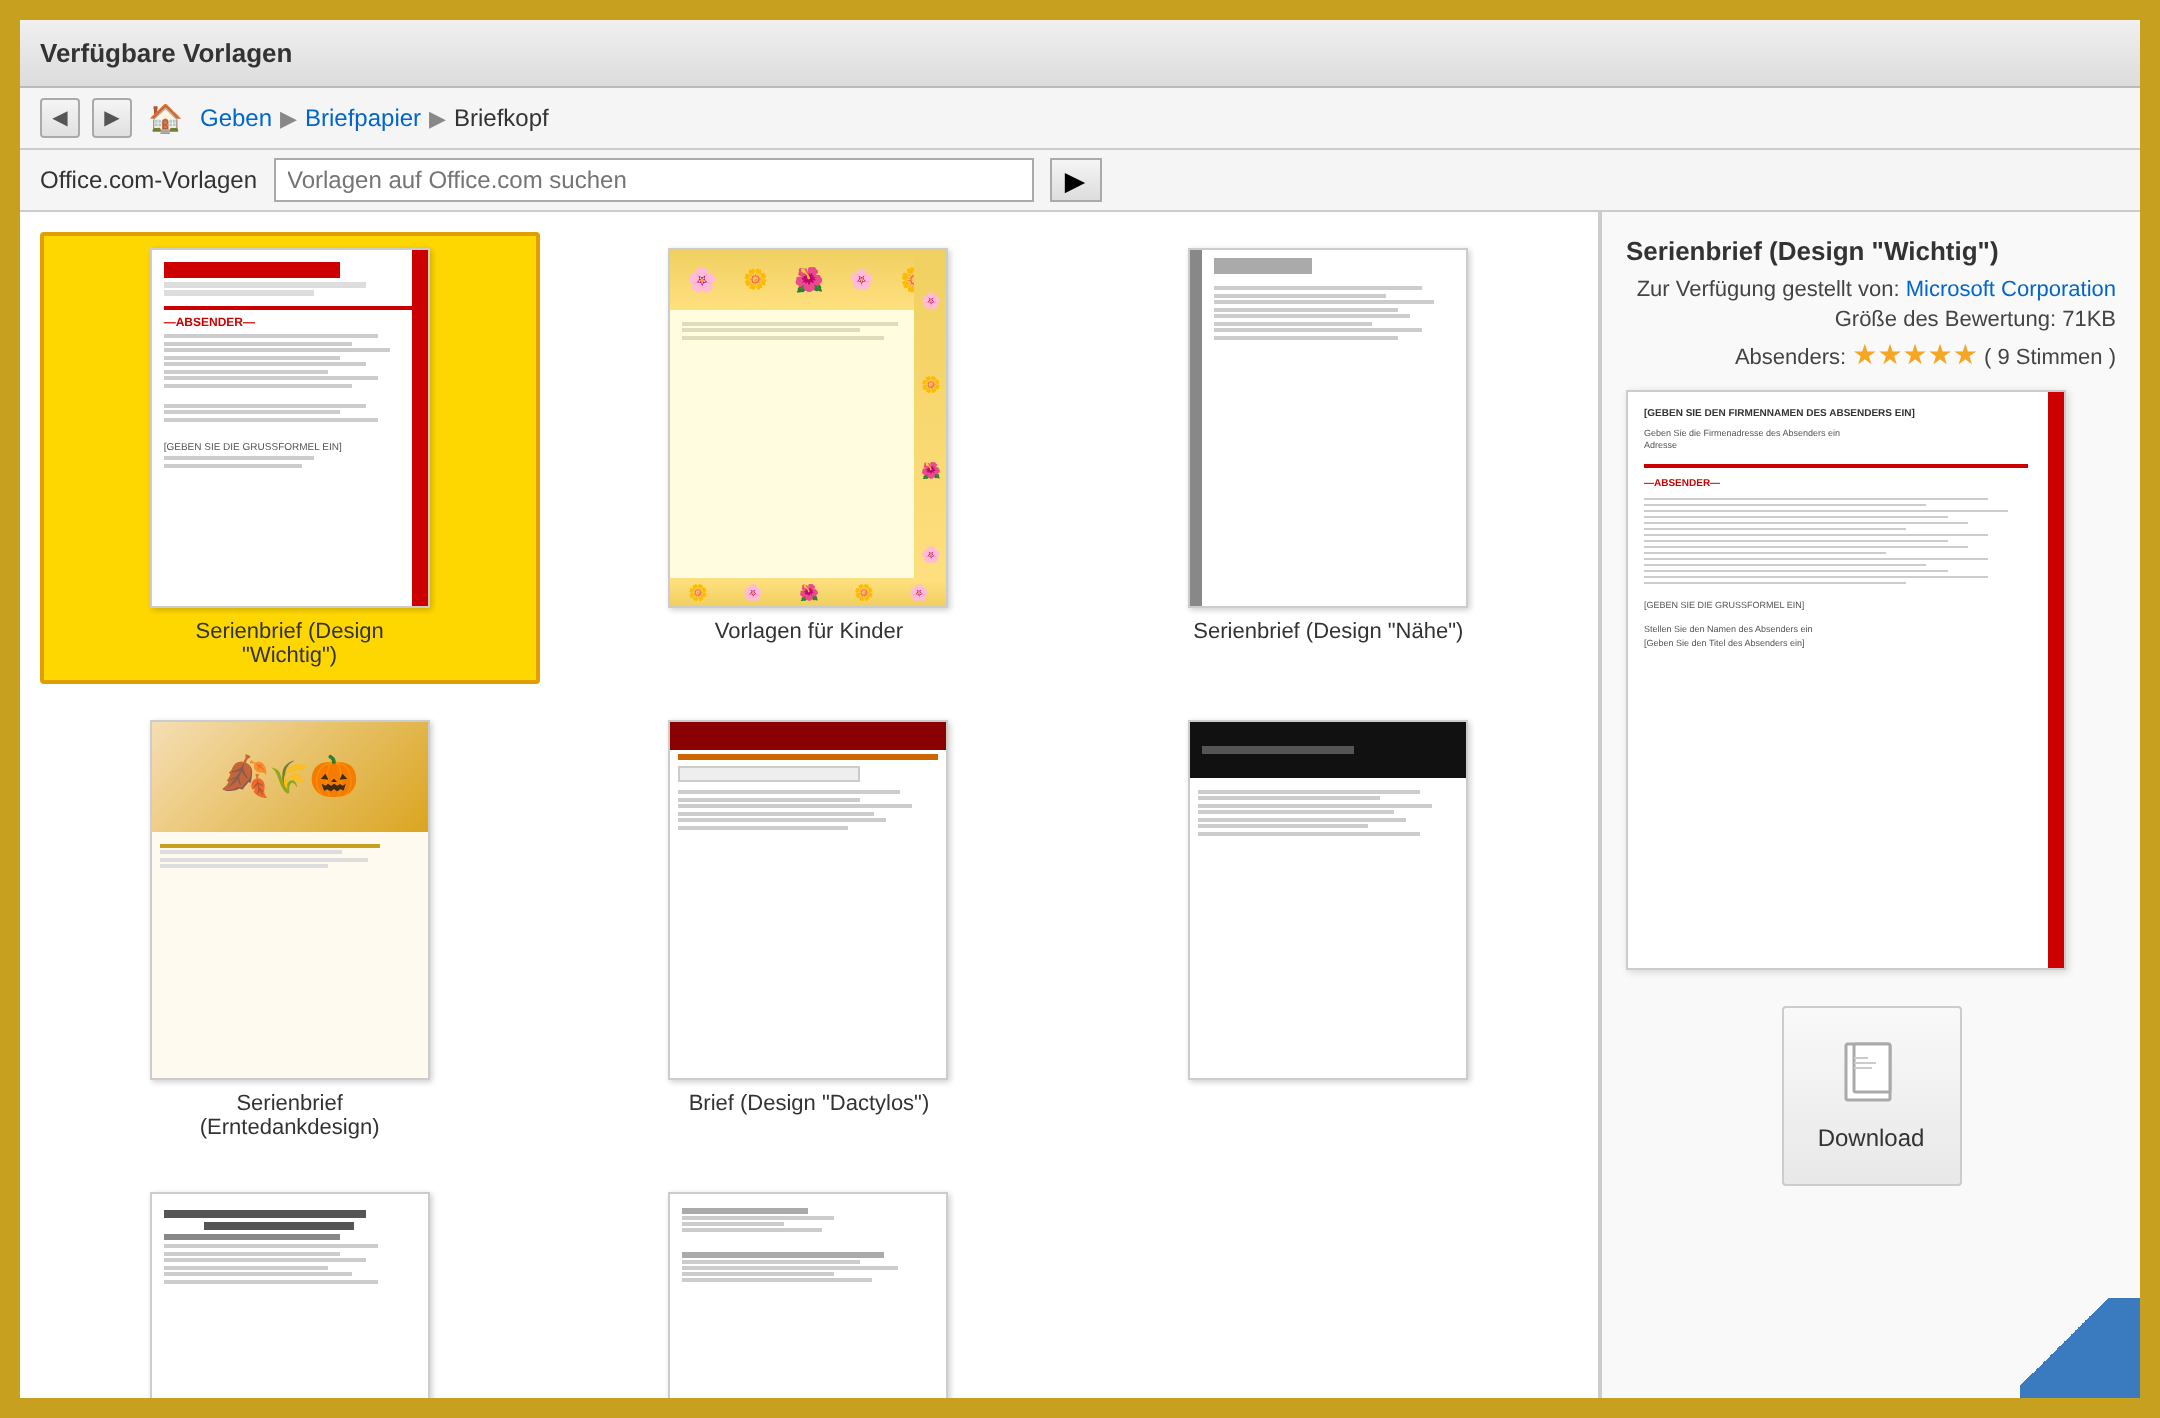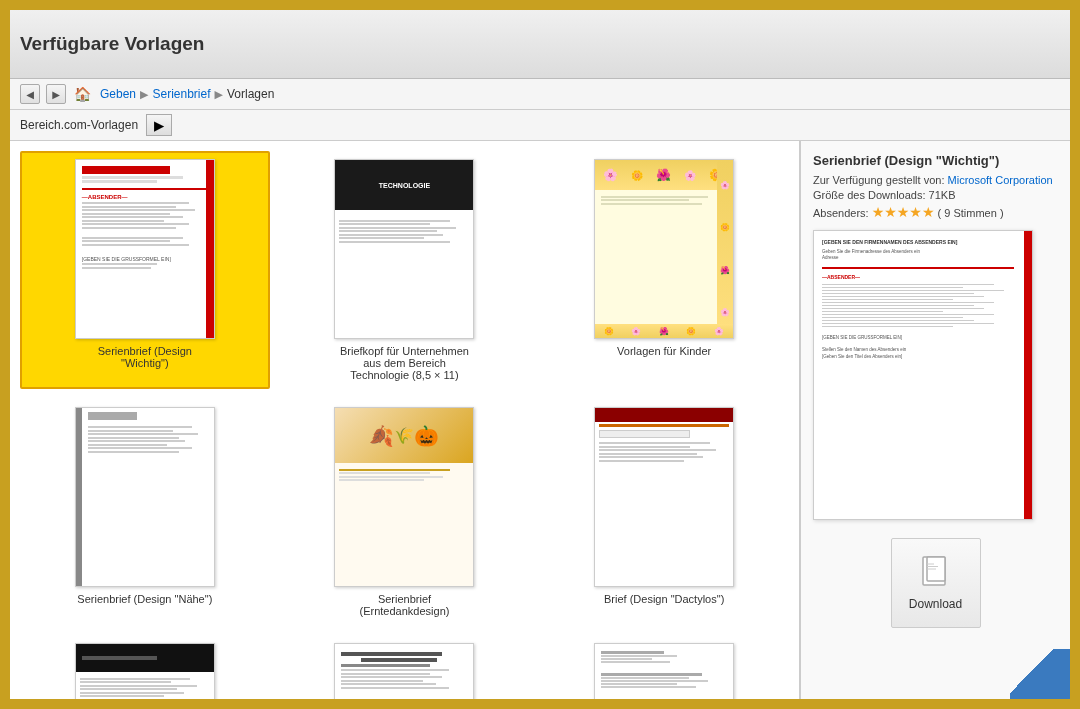--- a/index.html
+++ b/index.html
@@ -14,22 +14,22 @@
     .outer-border {
       position: absolute;
       inset: 8px;
       background: #fff;
       border: 2px solid #c8a020;
       display: flex;
       flex-direction: column;
     }
     .title-bar {
       background: linear-gradient(to bottom, #f0f0f0, #dcdcdc);
-      padding: 23px 10px;
-      font-size: 19px;
+      padding: 9px 10px;
+      font-size: 13px;
       font-weight: bold;
       color: #333;
       border-bottom: 1px solid #bbb;
       flex-shrink: 0;
     }
     .nav-bar {
       display: flex;
       align-items: center;
       padding: 4px 10px;
       gap: 6px;
@@ -142,20 +142,21 @@
     .detail-title {
       font-size: 13px;
       font-weight: bold;
       color: #333;
       margin-bottom: 6px;
     }
     .detail-row {
       font-size: 11px;
       color: #444;
       margin-bottom: 3px;
+      text-align: right;
     }
     .detail-row a {
       color: #0066cc;
       text-decoration: none;
     }
     .stars { color: #f5a623; font-size: 14px; }
     .detail-preview {
       width: 220px;
       height: 290px;
       border: 1px solid #ccc;
@@ -217,28 +218,29 @@
     <span>Verfügbare Vorlagen</span>
   </div>
 
   <div class="nav-bar">
     <button class="nav-btn">◀</button>
     <button class="nav-btn">▶</button>
     <button class="home-btn">🏠</button>
     <div class="breadcrumb">
       <span style="cursor:pointer; color:#0066cc;">Geben</span>
       <span class="breadcrumb-sep">▶</span>
-      <span style="cursor:pointer; color:#0066cc;">Serienbrief</span>
+      <span style="cursor:pointer; color:#0066cc;">Briefpapier</span>
       <span class="breadcrumb-sep">▶</span>
-      <span>Vorlagen</span>
+      <span>Briefkopf</span>
     </div>
   </div>
 
   <div class="search-bar">
-    <span class="search-label">Bereich.com-Vorlagen</span>
+    <span class="search-label">Office.com-Vorlagen</span>
+    <input class="search-input" type="text" placeholder="Vorlagen auf Office.com suchen" style="">
     <button class="search-go">
       <span>▶</span>
     </button>
   </div>
 
   <div class="main-area">
 
     <div class="templates-panel">
       <div class="templates-grid">
 
@@ -264,37 +266,20 @@
               <div style="height:2px; background:#ccc; margin:1.5px 0; width:70%;"></div>
               <div style="height:2px; background:#ccc; margin:1.5px 0; width:85%;"></div>
               <div style="margin-top:10px; color:#555; font-size:5px;">[GEBEN SIE DIE GRUSSFORMEL EIN]</div>
               <div style="height:2px; background:#ccc; margin:1.5px 0; width:60%;"></div>
               <div style="height:2px; background:#ccc; margin:1.5px 0; width:55%;"></div>
             </div>
           </div>
           <div class="template-label">Serienbrief (Design "Wichtig")</div>
         </div>
 
-        <div class="template-item">
-          <div class="template-thumb">
-            <div style="height:50px; background:#1a1a1a; display:flex; align-items:center; justify-content:center; margin-bottom:4px;">
-              <span style="color:#fff; font-size:7px; font-weight:bold;">TECHNOLOGIE</span>
-            </div>
-            <div style="padding: 4px;">
-              <div style="height:2px; background:#ccc; margin:1.5px 0; width:85%;"></div>
-              <div style="height:2px; background:#ccc; margin:1.5px 0; width:70%;"></div>
-              <div style="height:2px; background:#ccc; margin:1.5px 0; width:90%;"></div>
-              <div style="height:2px; background:#ccc; margin:1.5px 0; width:75%;"></div>
-              <div style="height:2px; background:#ccc; margin:1.5px 0; width:80%;"></div>
-              <div style="height:2px; background:#ccc; margin:1.5px 0; width:65%;"></div>
-              <div style="height:2px; background:#ccc; margin:1.5px 0; width:85%;"></div>
-            </div>
-          </div>
-          <div class="template-label">Briefkopf für Unternehmen aus dem Bereich Technologie (8,5 × 11)</div>
-        </div>
 
         <div class="template-item">
           <div class="template-thumb" style="background:#fffce0;">
             <div style="position:absolute; inset:0; border:10px solid transparent; background-clip:padding-box;">
             </div>
 
             <div style="position:absolute; top:0; left:0; right:0; height:30px; background:linear-gradient(to bottom, #f0d060, #ffe080); display:flex; align-items:center; justify-content:space-around; padding:2px;">
               <span style="font-size:12px;">🌸</span>
               <span style="font-size:10px;">🌼</span>
               <span style="font-size:12px;">🌺</span>
@@ -432,21 +417,21 @@
       </div>
     </div>
 
     <div class="detail-panel">
       <div class="detail-title">Serienbrief (Design "Wichtig")</div>
       <div class="detail-row">
         <span>Zur Verfügung gestellt von:</span>
         <a href="#">Microsoft Corporation</a>
       </div>
       <div class="detail-row">
-        <span>Größe des Downloads:</span>
+        <span>Größe des Bewertung:</span>
         <span>71KB</span>
       </div>
       <div class="detail-row">
         <span>Absenders:</span>
         <span class="stars">★★★★★</span>
         <span>( 9 Stimmen )</span>
       </div>
 
       <div class="detail-preview">
         <div style="position:relative; width:100%; height:100%; padding:8px; font-size:5px; line-height:1.4; color:#333; overflow:hidden;">

